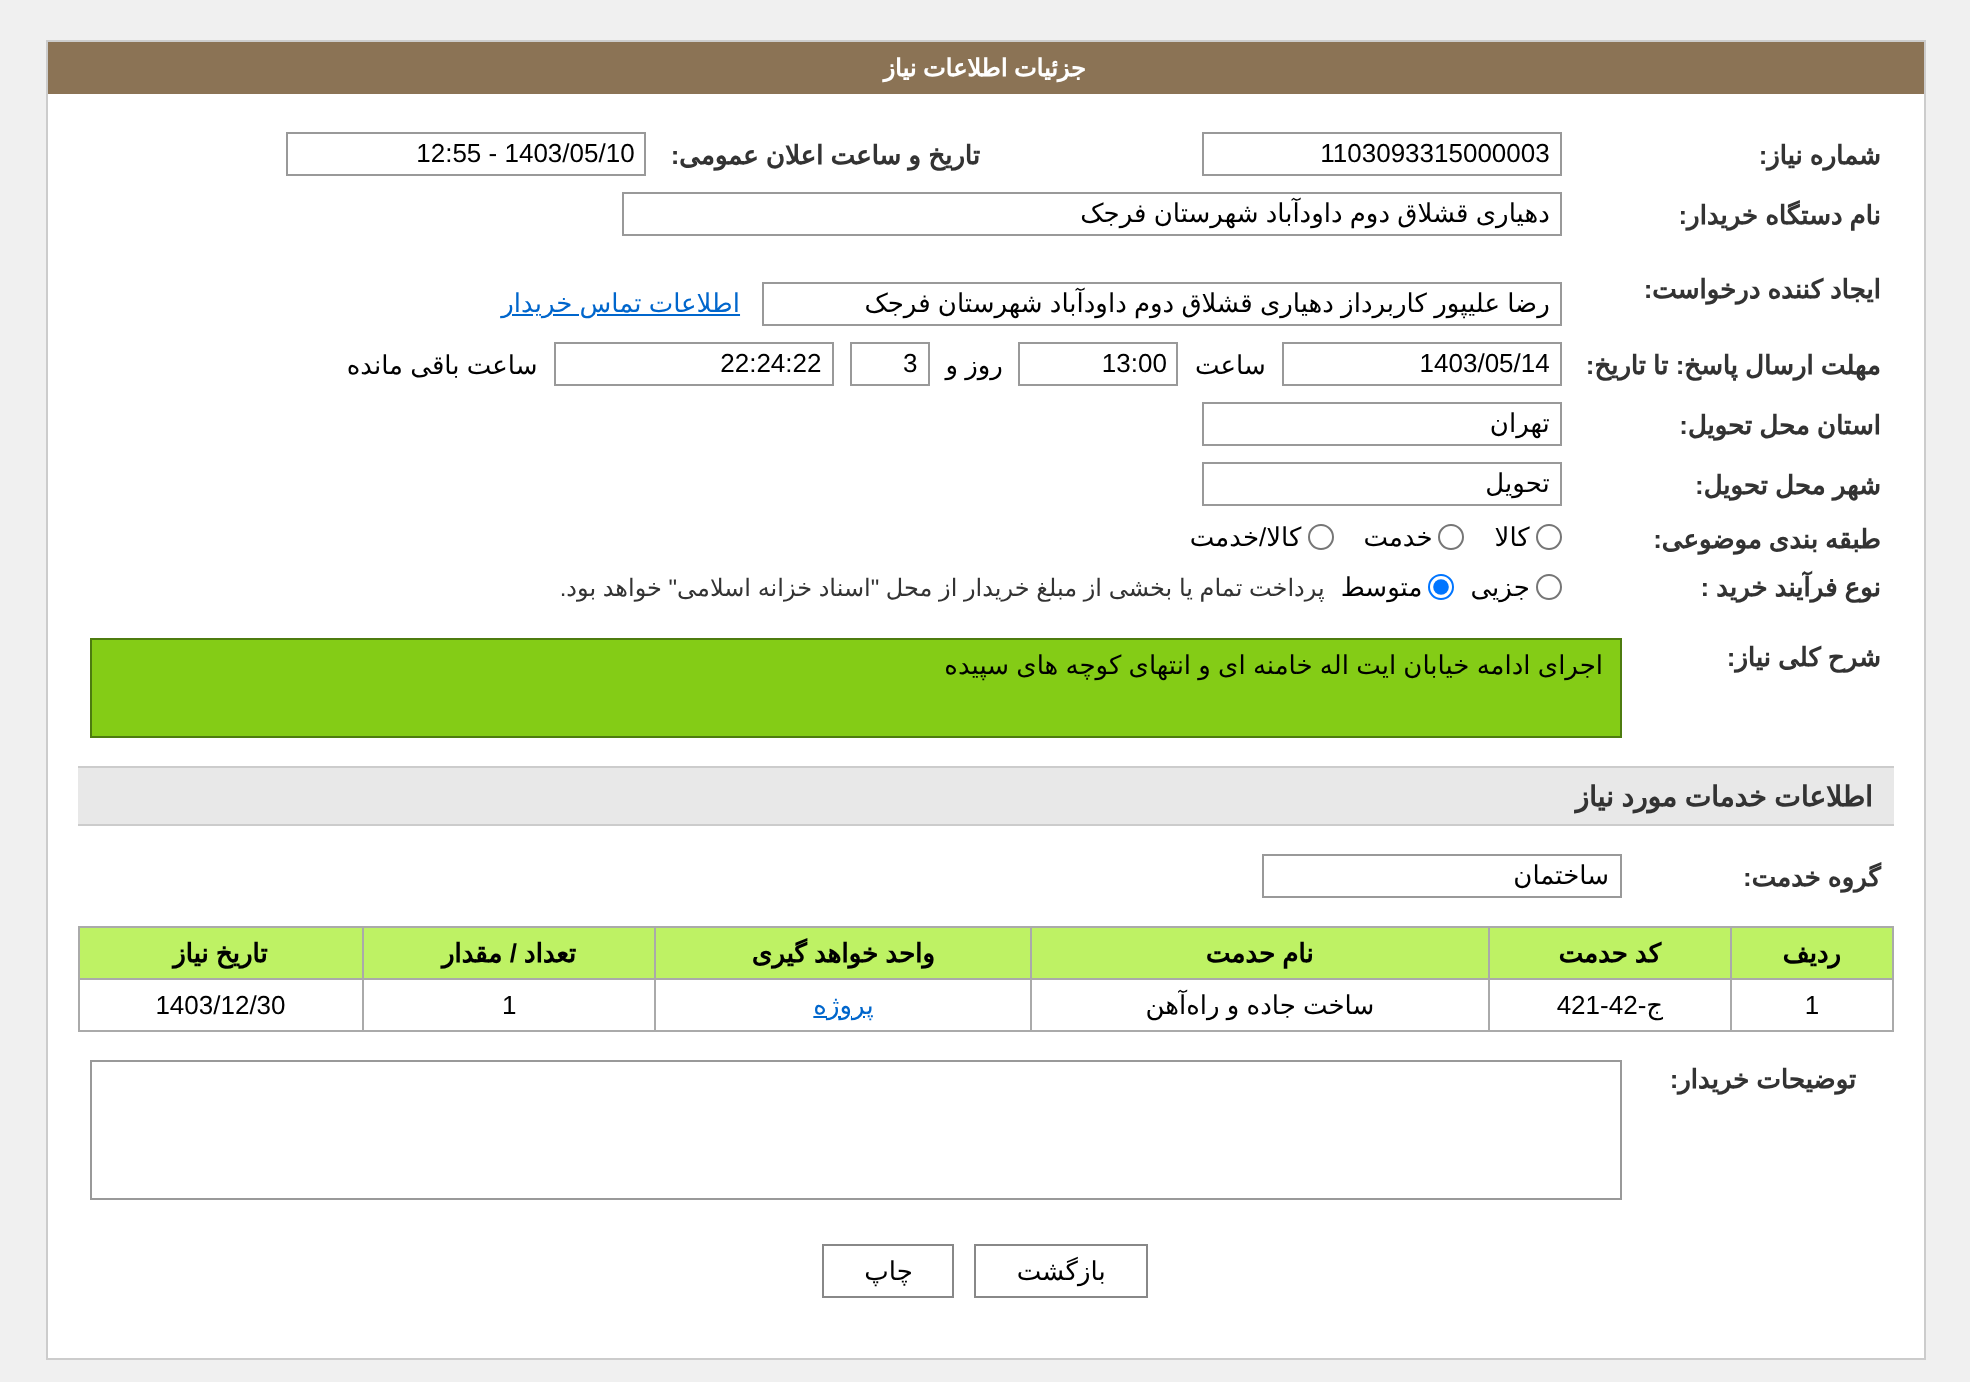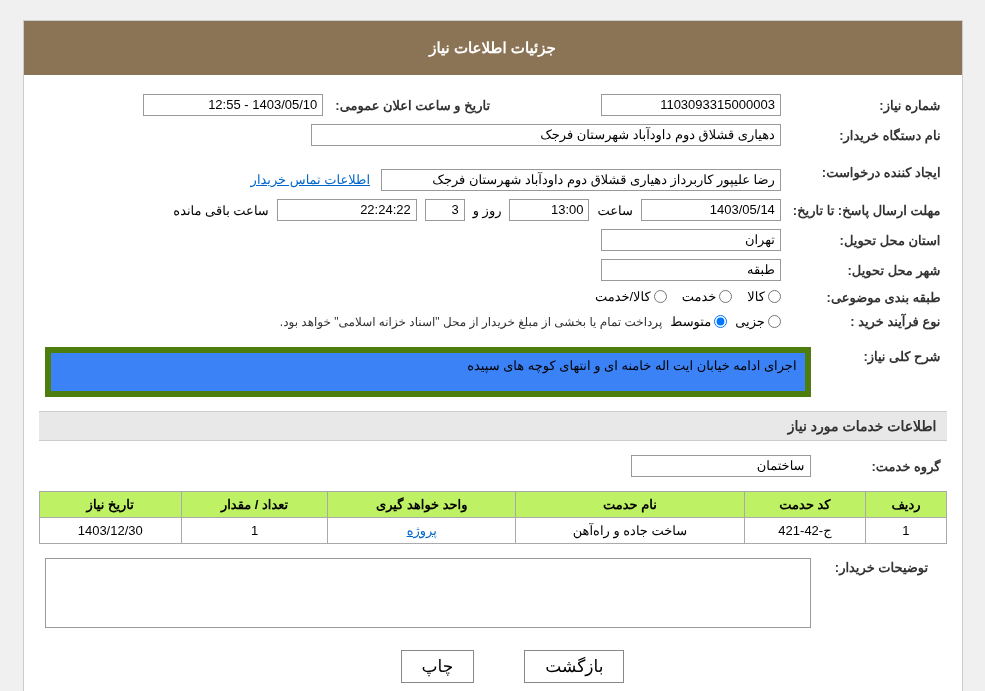--- a/index.html
+++ b/index.html
@@ -16,22 +16,22 @@
     }
     .container {
       width: 940px;
       background: #fff;
       border: 1px solid #ccc;
     }
     .page-header {
       background: #8B7355;
       color: #fff;
       text-align: center;
-      padding: 18px;
-      font-size: 15px;
+      padding: 6px;
+      font-size: 12px;
       font-weight: bold;
     }
     .content {
       padding: 15px;
     }
     .info-table {
       width: 100%;
       border-collapse: collapse;
       margin-bottom: 10px;
     }
@@ -131,33 +131,32 @@
       display: flex;
       justify-content: center;
       gap: 10px;
       margin-top: 15px;
       padding-bottom: 15px;
     }
     .btn {
       padding: 5px 20px;
       border: 1px solid #888;
       cursor: pointer;
-      font-size: 17px;
+      font-size: 13px;
       font-family: Tahoma, Arial, sans-serif;
-      margin-left: 40px;
     }
     .btn-print {
       background: #fff;
     }
     .btn-back {
       background: #fff;
     }
     .shaded-text {
-      background: #3b82f6;
-      border: 6px solid #4d7c0f;
+      background: #84cc16;
+      border: 1px solid #4d7c0f;
       padding: 5px 8px;
       text-align: right;
       direction: rtl;
     }
   </style>
 </head>
 <body>
 
 <div class="container">
   <div class="page-header">
@@ -214,21 +213,21 @@
       <tr>
         <td class="label-cell">استان محل تحویل:</td>
         <td class="value-cell" colspan="3">
           <span class="input-box input-medium">تهران</span>
         </td>
       </tr>
 
       <tr>
         <td class="label-cell">شهر محل تحویل:</td>
         <td class="value-cell" colspan="3">
-          <span class="input-box input-medium">طبقه</span>
+          <span class="input-box input-medium">تحویل</span>
         </td>
       </tr>
 
       <tr>
         <td class="label-cell">طبقه بندی موضوعی:</td>
         <td class="value-cell" colspan="3">
           <div class="radio-group">
             <span class="radio-item">
               <input type="radio" name="category" style="">
               <span>کالا</span>

